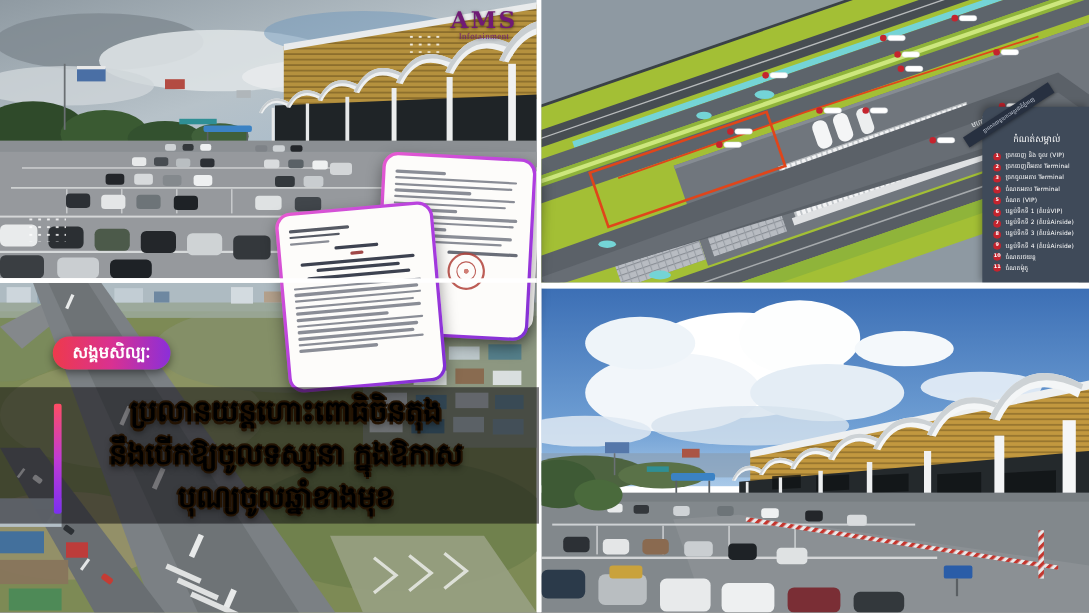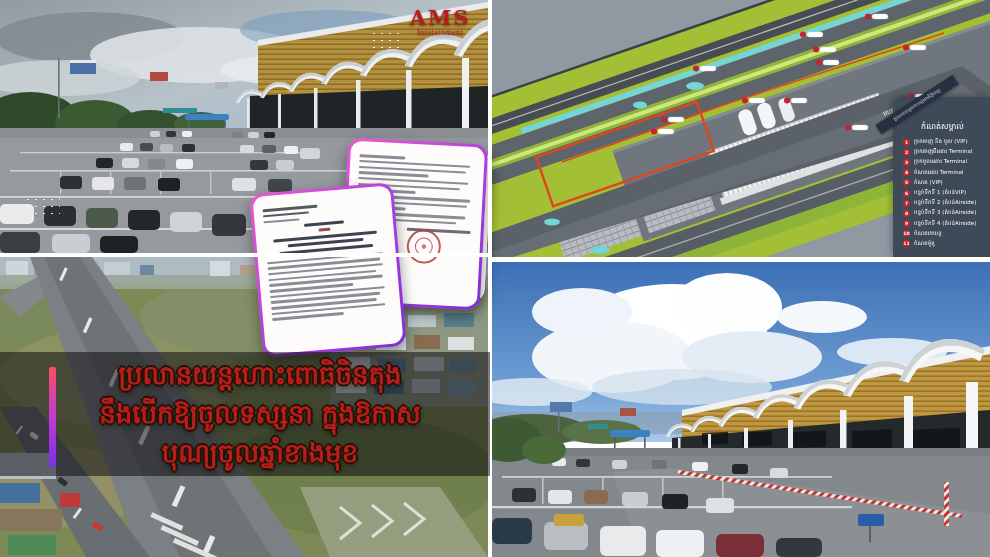--- a/index.html
+++ b/index.html
@@ -2,21 +2,21 @@
 <html><head>
 <meta charset="utf-8">
 <style>
   html,body{margin:0;padding:0;background:#222;}
   .canvas{position:relative;width:990px;height:557px;background:#fff;overflow:hidden;
     font-family:"DejaVu Sans","Liberation Sans",sans-serif;}
   .sect{position:absolute;overflow:hidden;}
   svg{display:block;}
 
   
-  .logo{position:absolute;top:5px;left:404px;width:72px;text-align:center;z-index:9;color:#b91c1c;
+  .logo{position:absolute;top:5px;left:404px;width:72px;text-align:center;z-index:9;color:#701a75;
     text-shadow:0 1px 3px rgba(0,0,0,.55);}
   .logo .t{font-family:"DejaVu Serif","Liberation Serif",serif;font-size:21px;letter-spacing:2px;font-weight:bold;}
   .logo .s{font-size:8px;margin-top:-2px;letter-spacing:.4px;opacity:.95;font-family:Liberation Serif, serif;}
 
   .dotgrid{position:absolute;z-index:8;opacity:.85;
     background-image:radial-gradient(#fff 1px, transparent 1.2px);
     background-size:8px 7px;}
 
   
   .badge{position:absolute;left:48px;top:306px;z-index:7;height:30px;padding:0 18px;
@@ -24,21 +24,21 @@
     background:linear-gradient(90deg,#ee3a4c,#d93191,#8b2fd9);
     box-shadow:0 3px 8px rgba(0,0,0,.45);
     color:#fff;font-weight:bold;font-size:15px;white-space:nowrap;}
 
   
   .hband{position:absolute;left:0;top:352px;width:490px;height:124px;z-index:6;
     background:rgba(10,8,14,.52);}
   .hbar{position:absolute;left:49px;top:367px;width:7px;height:100px;z-index:7;border-radius:2px;
     background:linear-gradient(180deg,#ff4d63,#c13bd4,#7b2ff0);}
   .headline{position:absolute;left:60px;top:356px;width:400px;z-index:7;text-align:center;
-    color:#b91c1c;font-weight:bold;font-size:26px;line-height:39px;
+    color:#000000;font-weight:bold;font-size:26px;line-height:39px;
     text-shadow:0 2px 0 #231303,2px 0 0 #231303,-2px 0 0 #231303,0 -2px 0 #231303,0 3px 6px rgba(0,0,0,.6);}
 
   
   .doc{position:absolute;z-index:5;border-radius:14px;padding:3px;
     background:linear-gradient(135deg,#e85bd0,#b13ee0,#7e2fd4);
     box-shadow:0 6px 14px rgba(0,0,0,.4);}
   .doc .paper{width:100%;height:100%;box-sizing:border-box;background:#fdfcfa;border-radius:11px;
     padding:10px 9px;overflow:hidden;}
   .doc.plain{background:#f6f5f2;padding:0;}
   .tl{height:2.5px;background:#8a8d96;border-radius:2px;margin:3.2px 0;}
@@ -607,20 +607,21 @@
       <div class="tl" style="width:96%;"></div>
         <div class="tl" style="width:92%;"></div>
       <div class="tl" style="width:88%;"></div>
         <div class="tl" style="width:95%;"></div>
       <div class="tl" style="width:60%;"></div>
     </div>
   </div>
 
   <div class="hband"></div>
   <div class="hbar"></div>
+  <div class="badge">សង្គមសិល្បៈ</div>
   <div class="headline">
     <div>ប្រលានយន្តហោះពោធិចិនតុង</div>
     <div>នឹងបើកឱ្យចូលទស្សនា ក្នុងឱកាស</div>
     <div>បុណ្យចូលឆ្នាំខាងមុខ</div>
   </div>
 
   <div class="logo">
     <div class="t">AMS</div>
     <div class="s">Infotainment</div>
   </div>

